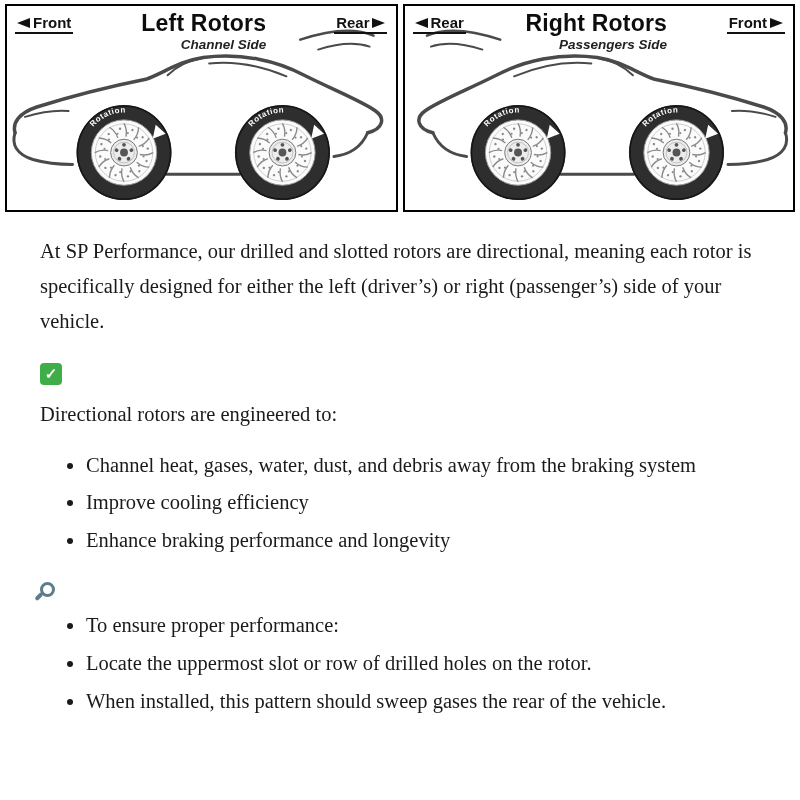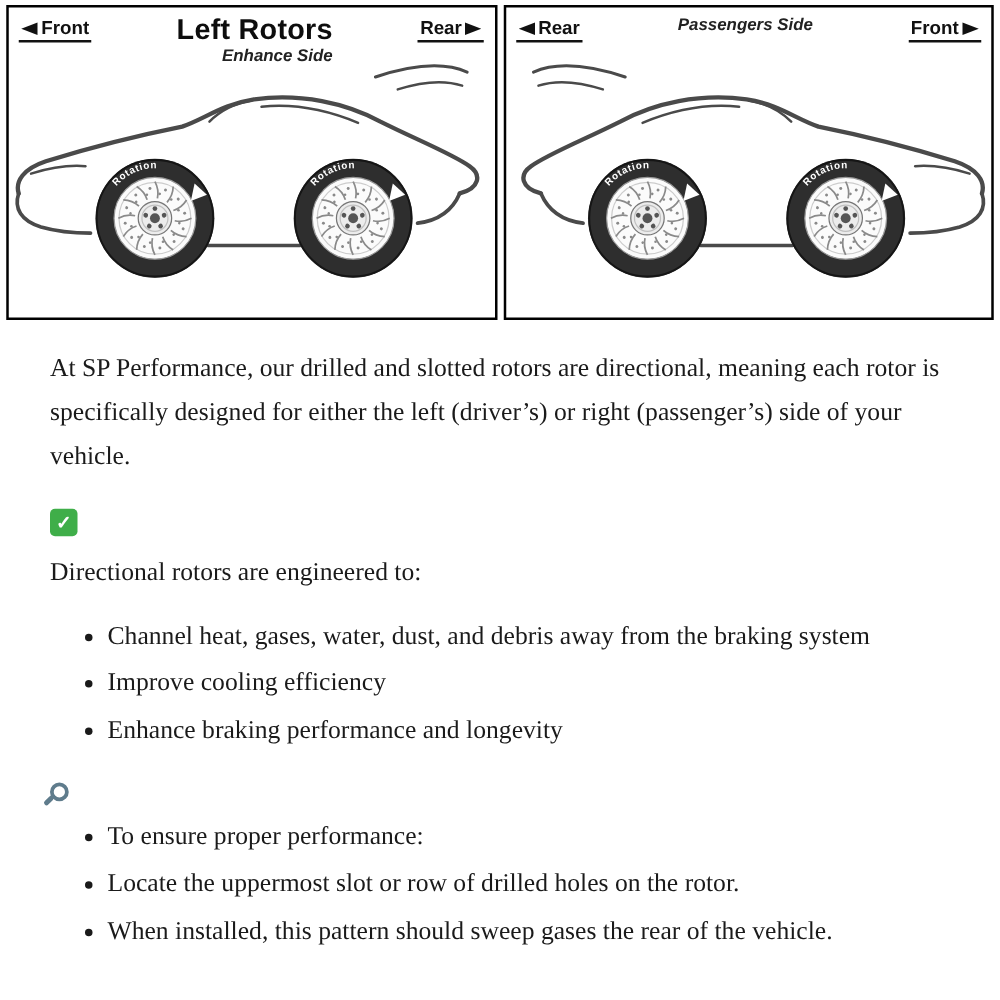--- a/index.html
+++ b/index.html
@@ -14,21 +14,21 @@
   .diagram-wrap {
     display: flex;
     gap: 5px;
     padding: 4px 5px;
     background: #fff;
   }
   .panel {
     flex: 1;
     border: 2px solid #000;
     position: relative;
-    height: 252px;
+    height: 208px;
     overflow: hidden;
     background: #fff;
   }
   .panel-header {
     position: absolute;
     top: 5px; left: 8px; right: 8px;
     display: flex;
     justify-content: space-between;
     align-items: flex-start;
     font-family: "Liberation Sans", sans-serif;
@@ -130,21 +130,21 @@
 <div class="diagram-wrap">
 
   <div class="panel">
     <div class="panel-header">
       <span class="dir-label">
         <span class="tri tri-left"></span>
         <span>Front</span>
       </span>
       <span class="panel-titles">
         <div class="panel-title">Left Rotors</div>
-        <div class="panel-subtitle">Enhance Side</div>
+        <div class="panel-subtitle">Channel Side</div>
       </span>
       <span class="dir-label">
         <span>Rear</span>
         <span class="tri tri-right"></span>
       </span>
     </div>
 
     <svg class="car-svg" viewBox="0 0 392 206">
       <defs>
 
@@ -206,20 +206,21 @@
     </svg>
   </div>
 
   <div class="panel">
     <div class="panel-header">
       <span class="dir-label">
         <span class="tri tri-left"></span>
         <span>Rear</span>
       </span>
       <span class="panel-titles">
+        <div class="panel-title">Right Rotors</div>
         <div class="panel-subtitle">Passengers Side</div>
       </span>
       <span class="dir-label">
         <span>Front</span>
         <span class="tri tri-right"></span>
       </span>
     </div>
 
     <svg class="car-svg" viewBox="0 0 392 206">
       <use href="#carBody" transform="translate(392,0) scale(-1,1)"></use>

